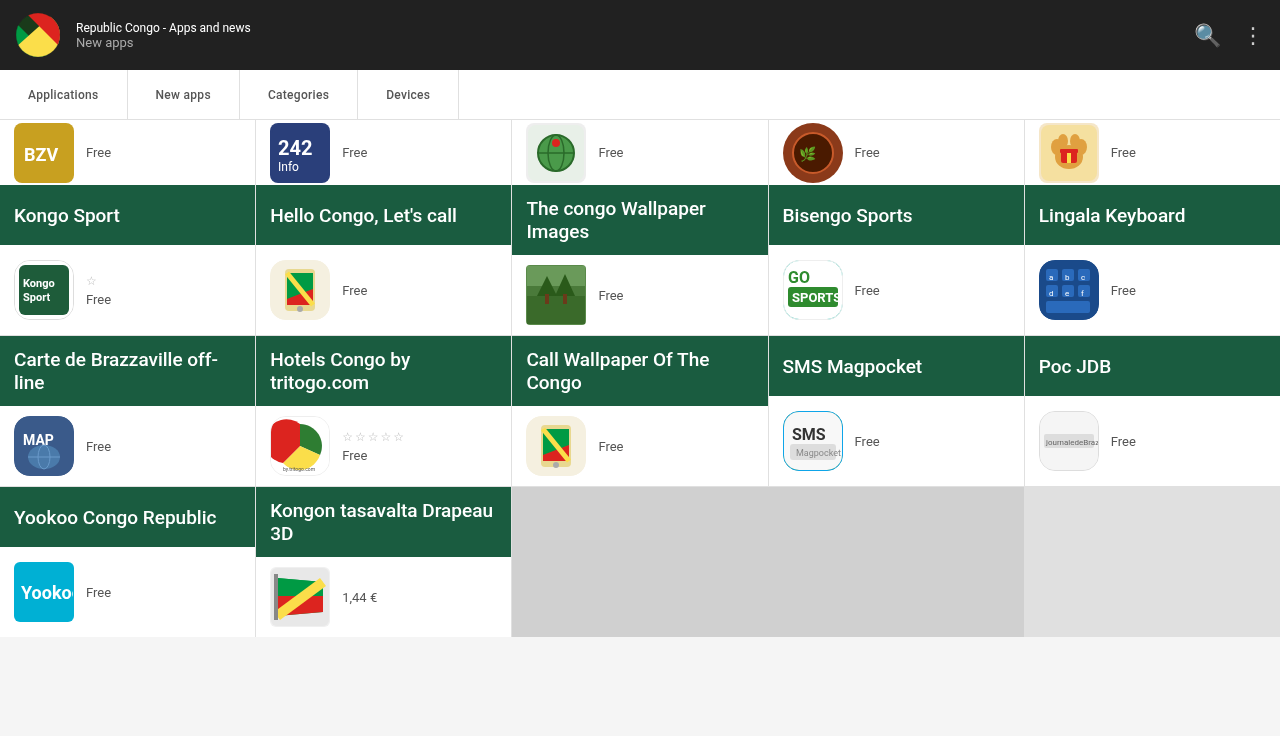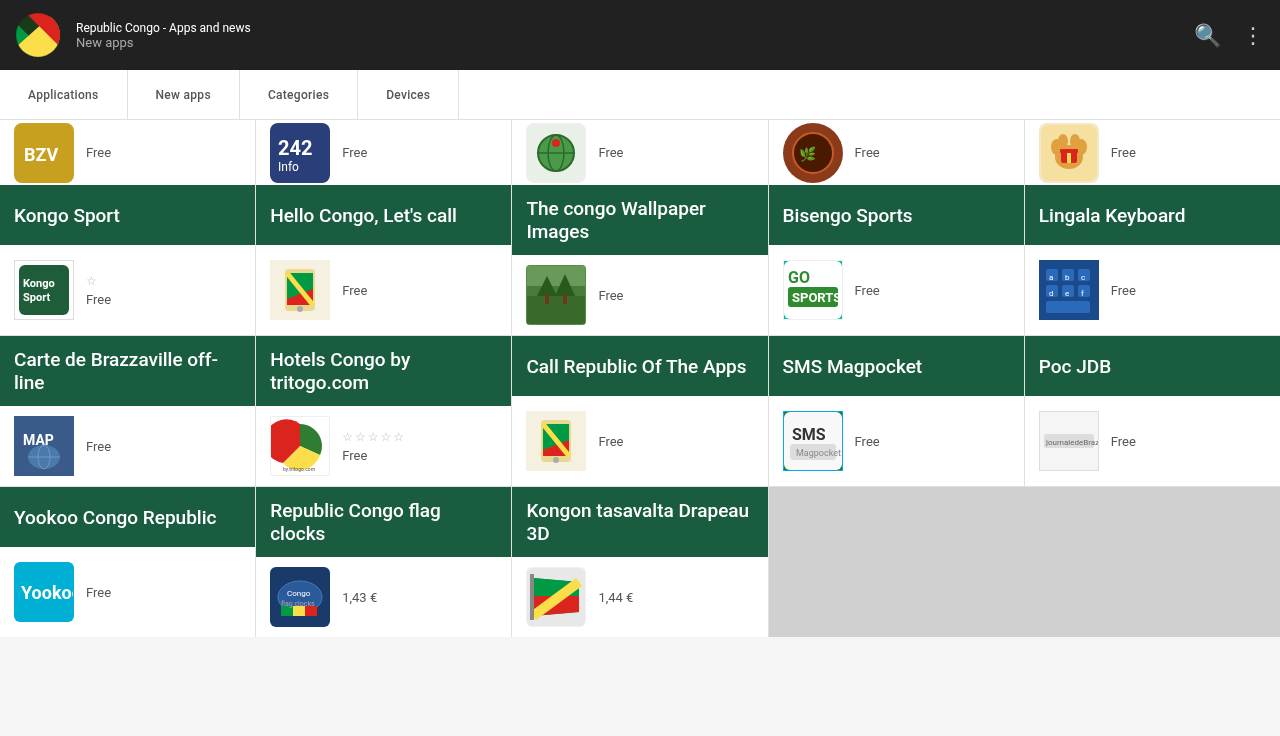--- a/index.html
+++ b/index.html
@@ -100,21 +100,21 @@
       display: flex;
       align-items: center;
       padding: 10px 14px;
       flex: 1;
       gap: 12px;
     }
     .app-icon {
       width: 60px;
       height: 60px;
       flex-shrink: 0;
-      border-radius: 0;
+      border-radius: 16px;
       background: #ddd;
       display: flex;
       align-items: center;
       justify-content: center;
       overflow: hidden;
     }
     .app-meta {
       flex: 1;
       display: flex;
       flex-direction: column;
@@ -438,21 +438,21 @@
             <span class="star">☆</span>
             <span class="star">☆</span>
           </div>
           <span class="app-price">Free</span>
         </div>
       </div>
     </div>
 
     <div class="app-card">
       <div class="app-card-header bg-dark-green">
-        <span>Call Republic Of The Apps</span>
+        <span>Call Wallpaper Of The Congo</span>
       </div>
       <div class="app-card-body">
         <div class="app-icon" style="background:#f5f0e0;">
           <svg width="58" height="58" viewBox="0 0 58 58">
             <rect width="58" height="58" fill="#f5f0e0" rx="8"></rect>
             <rect x="14" y="8" width="30" height="42" rx="4" fill="#e8d890"></rect>
             <rect x="16" y="12" width="26" height="32" fill="#3a8a3a"></rect>
             <polygon points="16,12 42,12 42,28 16,38" fill="#009a44"></polygon>
             <polygon points="16,38 42,28 42,44 16,44" fill="#dc241f"></polygon>
             <line x1="16" y1="12" x2="42" y2="44" stroke="#fbde4a" stroke-width="5"></line>
@@ -515,43 +515,20 @@
             <rect width="58" height="58" fill="#00b0d4" rx="6"></rect>
             <text x="6" y="36" font-size="18" fill="white" font-weight="bold">Yookoo</text>
           </svg>
         </div>
         <div class="app-meta">
           <span class="app-price">Free</span>
         </div>
       </div>
     </div>
 
-    <div class="app-card">
-      <div class="app-card-header bg-dark-green">
-        <span>Republic Congo flag clocks</span>
-      </div>
-      <div class="app-card-body">
-        <div class="app-icon" style="background:#1a3a6a; border-radius:6px;">
-          <svg width="58" height="58" viewBox="0 0 58 58">
-            <rect width="58" height="58" fill="#1a3a6a" rx="6"></rect>
-
-            <ellipse cx="29" cy="29" rx="22" ry="16" fill="#2a5a9a" stroke="#4a7aba" stroke-width="1"></ellipse>
-
-            <rect x="10" y="38" width="12" height="10" fill="#009a44"></rect>
-            <rect x="22" y="38" width="12" height="10" fill="#fbde4a"></rect>
-            <rect x="34" y="38" width="12" height="10" fill="#dc241f"></rect>
-            <text x="16" y="28" font-size="8" fill="white">Congo</text>
-            <text x="10" y="38" font-size="7" fill="#aaa">flag clocks</text>
-          </svg>
-        </div>
-        <div class="app-meta">
-          <span class="app-price">1,43 €</span>
-        </div>
-      </div>
-    </div>
 
     <div class="app-card">
       <div class="app-card-header bg-dark-green">
         <span>Kongon tasavalta Drapeau 3D</span>
       </div>
       <div class="app-card-body">
         <div class="app-icon" style="background:#f0f0f0; border-radius:6px; overflow:hidden;">
           <svg width="58" height="58" viewBox="0 0 58 58">
             <rect width="58" height="58" fill="#e8e8e8" rx="6"></rect>
 

